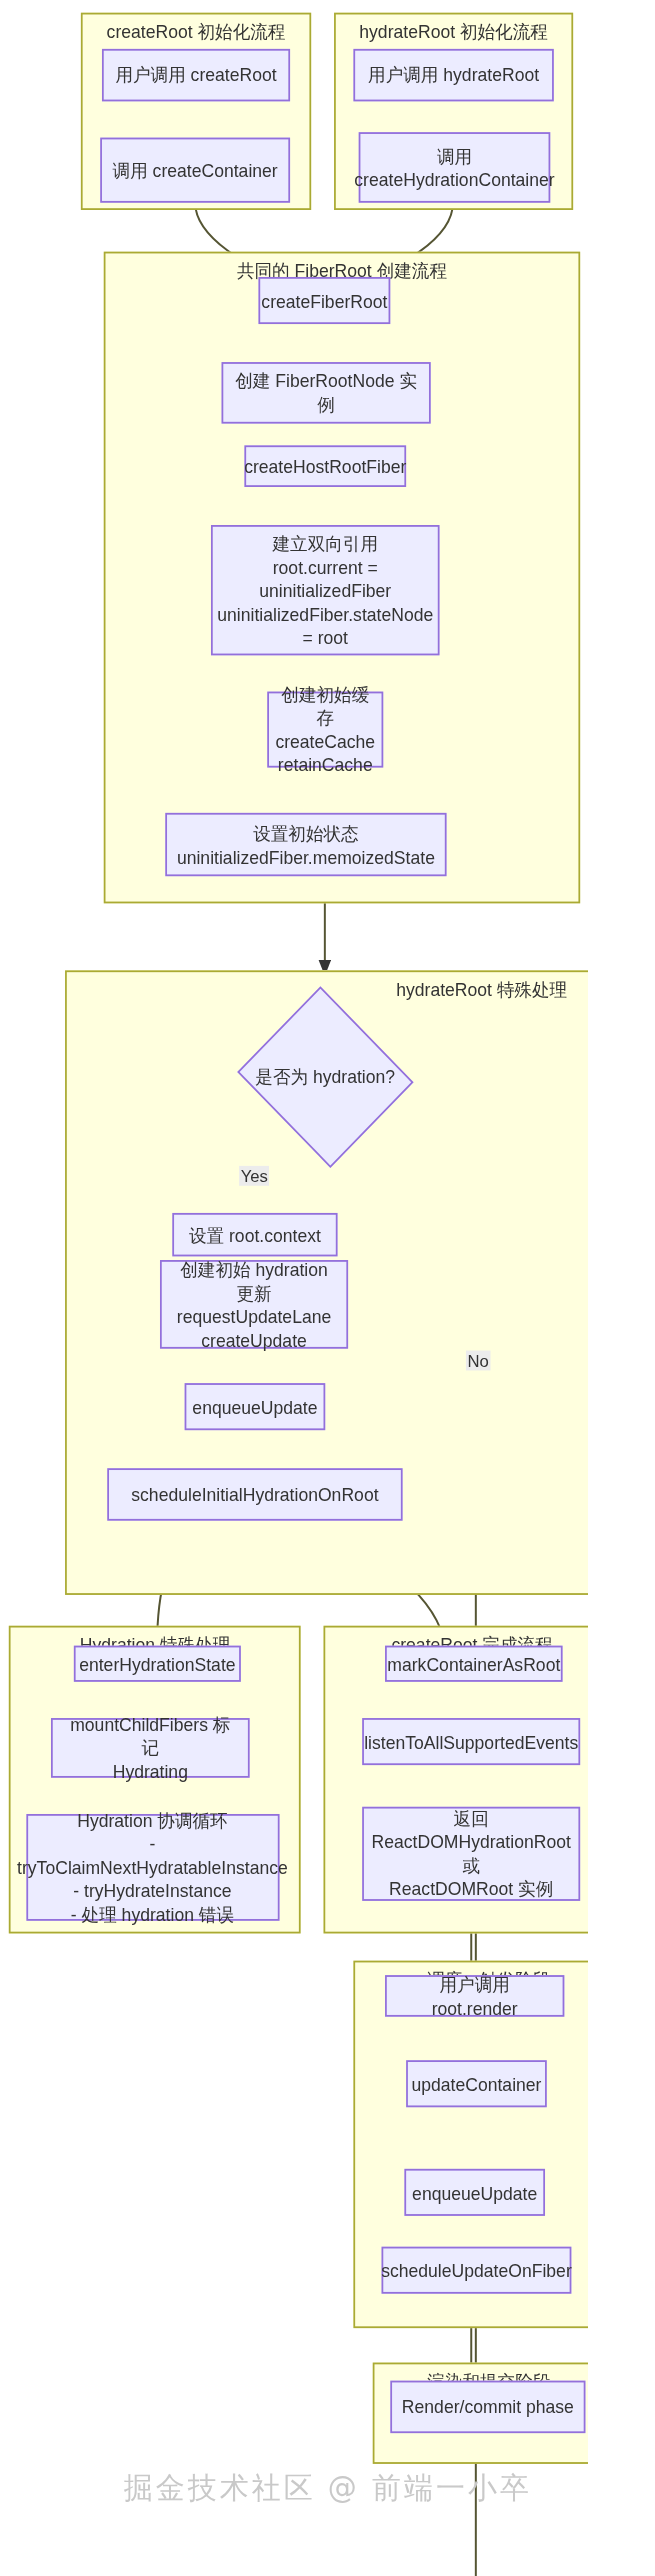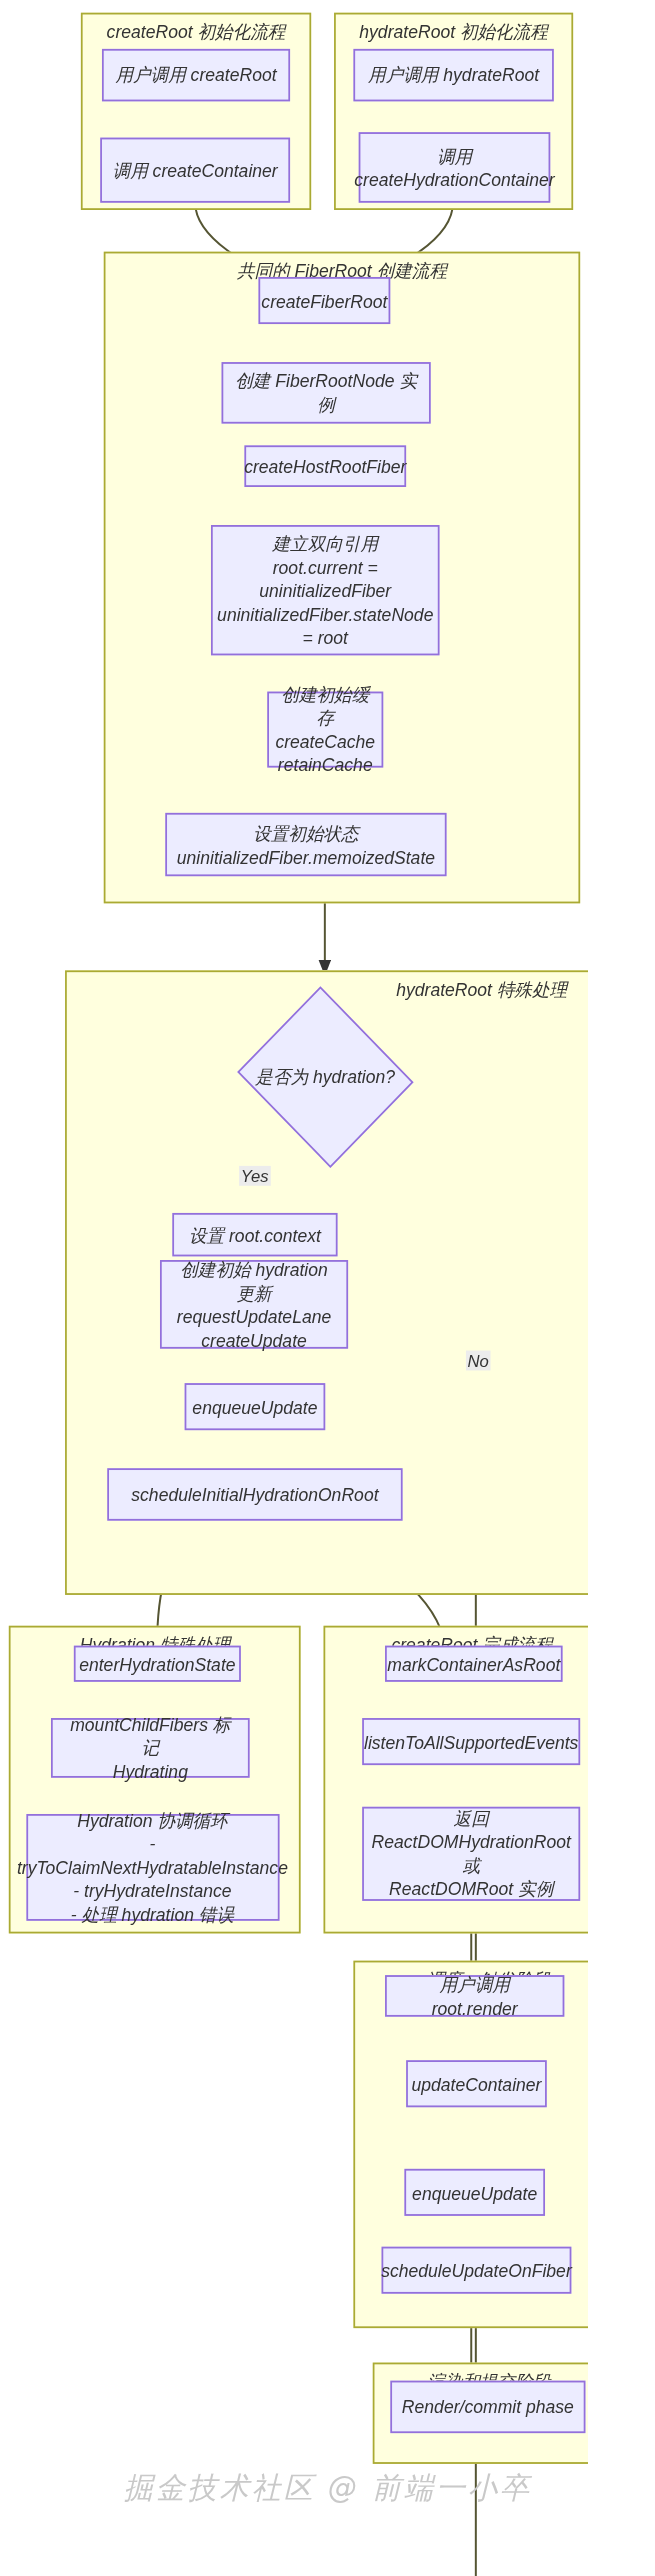--- a/index.html
+++ b/index.html
@@ -7,21 +7,20 @@
     margin: 0; padding: 0;
     background: #ffffff;
     font-family: "Liberation Sans", "DejaVu Sans", sans-serif;
   }
   #canvas {
     position: relative;
     width: 588px;
     height: 2576px;
     background: #ffffff;
     overflow: hidden;
-    font-style: italic;
   }
   svg.edges {
     position: absolute; left: 0; top: 0;
     width: 656px; height: 2576px;
     pointer-events: none;
     z-index: 1;
   }
   .cluster {
     position: absolute;
     background: #ffffde;

